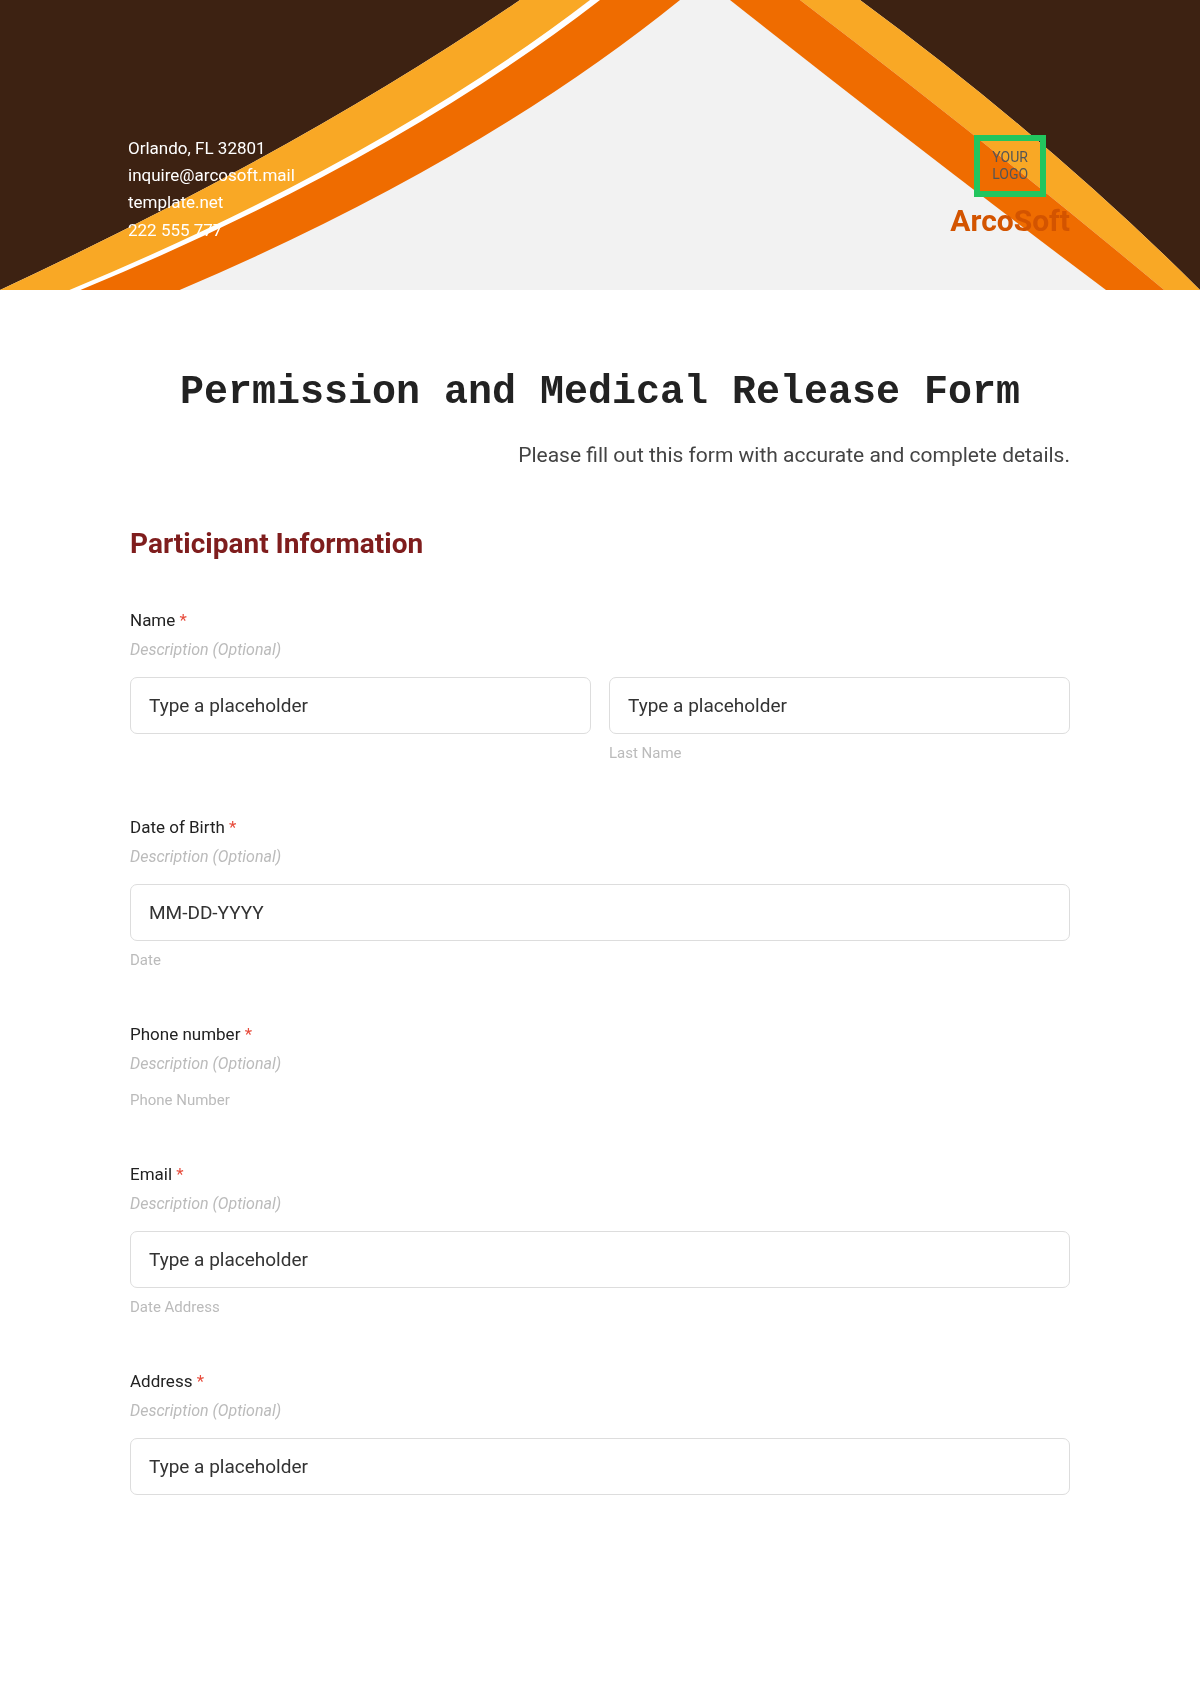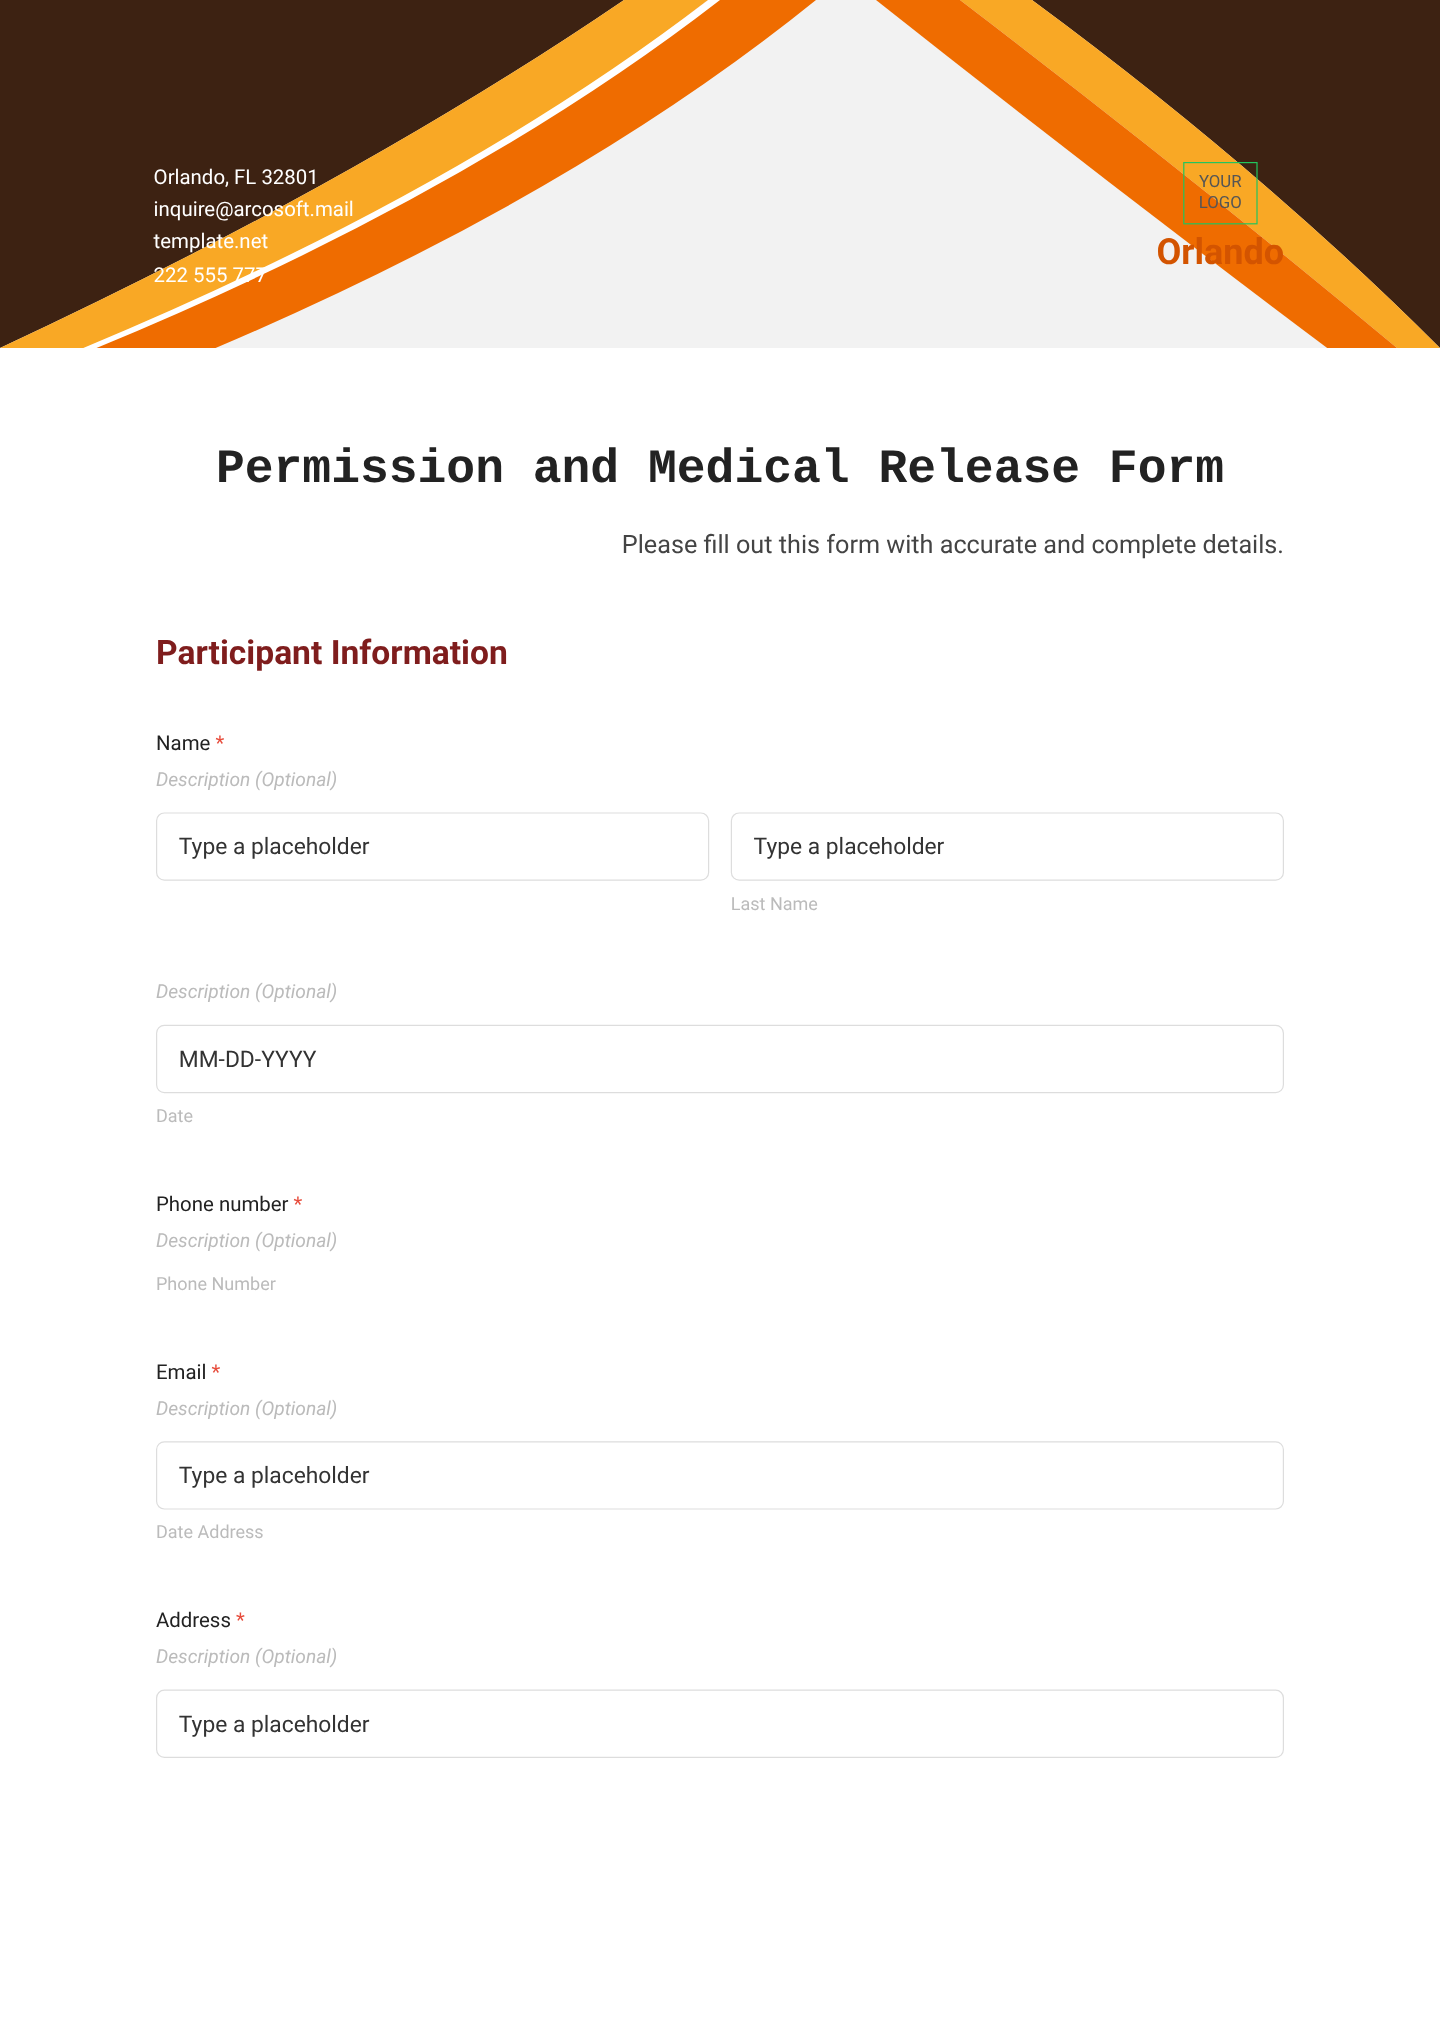--- a/index.html
+++ b/index.html
@@ -37,21 +37,21 @@
       z-index: 10;
     }
     .logo-area {
       position: absolute;
       top: 135px;
       right: 130px;
       z-index: 10;
       text-align: center;
     }
     .logo-box {
-      border: 1px solid #22c55e;
+      border: 6px solid #22c55e;
       padding: 8px 12px;
       font-size: 14px;
       color: #555;
       line-height: 1.2;
       display: inline-block;
       margin-bottom: 6px;
       background: transparent;
     }
     .company-name {
       font-size: 30px;
@@ -149,21 +149,21 @@
     <div>Orlando, FL 32801</div>
     <div>inquire@arcosoft.mail</div>
     <div>template.net</div>
     <div>222 555 777</div>
   </div>
   <div class="logo-area">
     <div class="logo-box">
       <div>YOUR</div>
       <div>LOGO</div>
     </div>
-    <div class="company-name">Orlando</div>
+    <div class="company-name">ArcoSoft</div>
   </div>
 </div>
 
 <div class="content">
   <h1 class="form-title">Permission and Medical Release Form</h1>
   <p class="form-subtitle">Please fill out this form with accurate and complete details.</p>
   <h2 class="section-title">Participant Information</h2>
 
   <div class="field-group">
     <div class="field-label">
@@ -176,20 +176,24 @@
         <input type="text" class="text-input" placeholder="Type a placeholder" style="">
       </div>
       <div class="input-col">
         <input type="text" class="text-input" placeholder="Type a placeholder" style="">
         <div class="sub-label">Last Name</div>
       </div>
     </div>
   </div>
 
   <div class="field-group">
+    <div class="field-label">
+      <span>Date of Birth</span>
+      <span class="required-star">*</span>
+    </div>
     <div class="field-description">Description (Optional)</div>
     <input type="text" class="text-input" placeholder="MM-DD-YYYY" style="">
     <div class="sub-label">Date</div>
   </div>
 
   <div class="field-group">
     <div class="field-label">
       <span>Phone number</span>
       <span class="required-star">*</span>
     </div>

